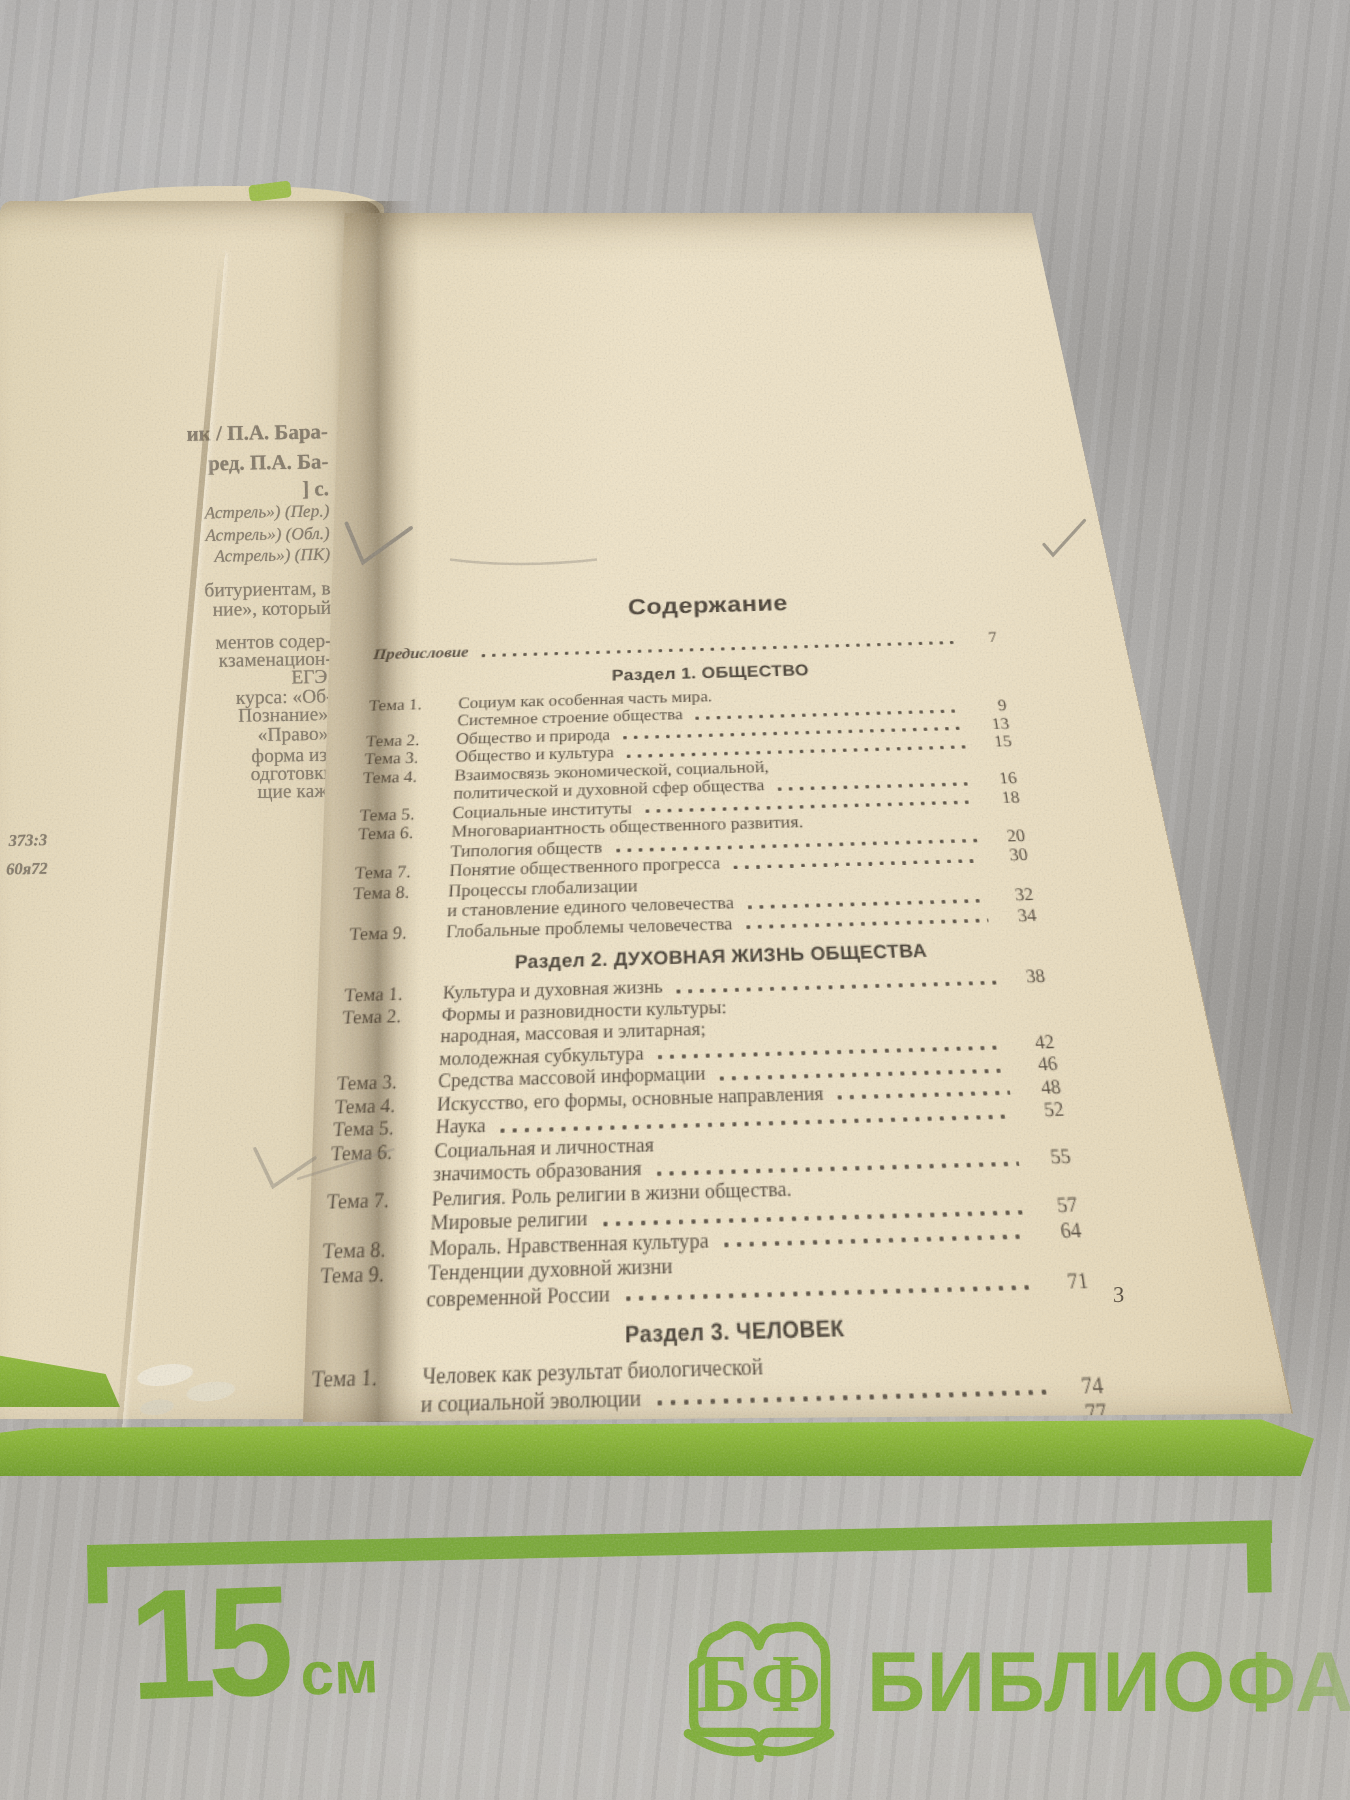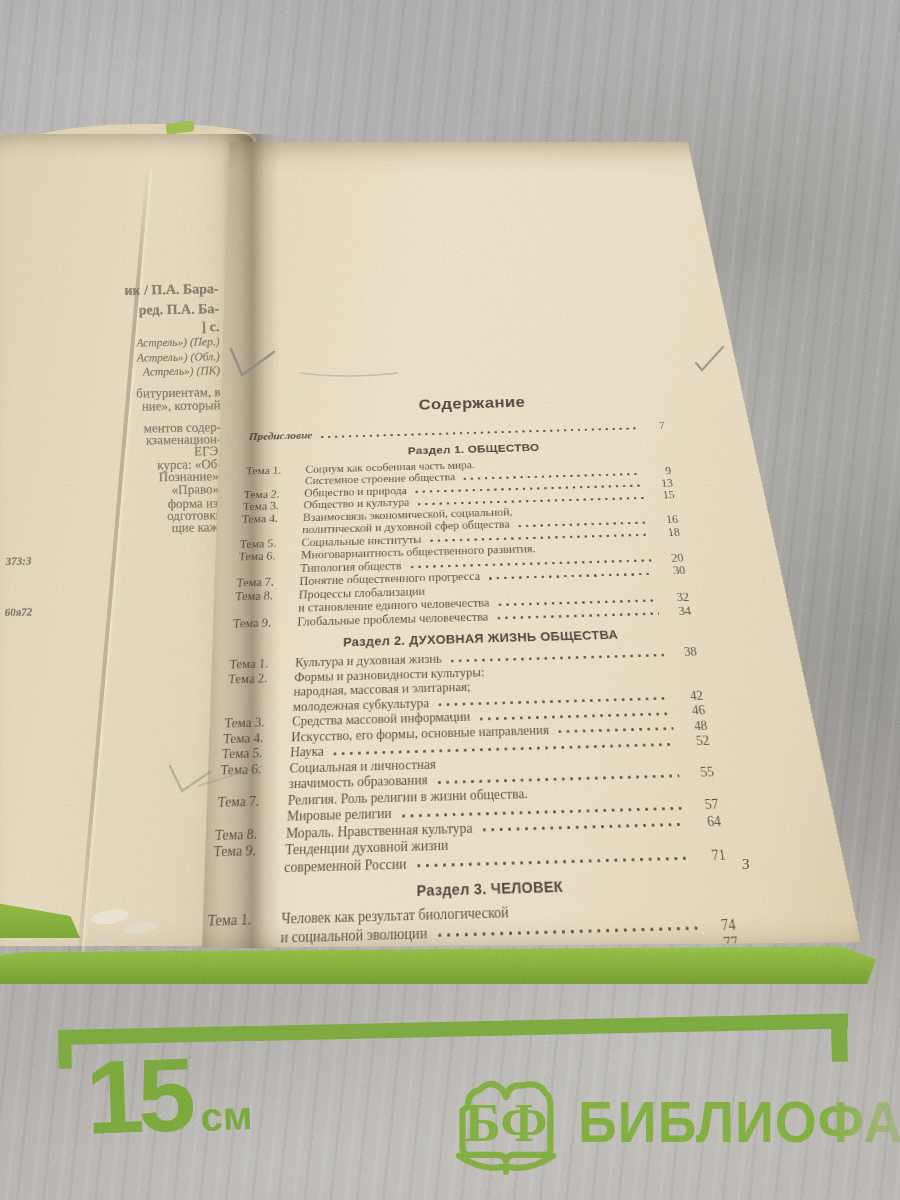--- a/index.html
+++ b/index.html
@@ -137,21 +137,21 @@
         <div class="frag f-r" style="top: 421px;">ментов содер-</div>
         <div class="frag f-r" style="top: 433px;">кзаменацион-</div>
         <div class="frag f-r" style="top: 445px;">ЕГЭ.</div>
         <div class="frag f-r" style="top: 458px;">курса: «Об-</div>
         <div class="frag f-r" style="top: 470px;">Познание»,</div>
         <div class="frag f-r" style="top: 483px;">«Право».</div>
         <div class="frag f-r" style="top: 497px;">форма из-</div>
         <div class="frag f-r" style="top: 509px;">одготовки</div>
         <div class="frag f-r" style="top: 521px;">щие каж-</div>
         <div class="frag f-e" style="top: 553px;">373:3</div>
-        <div class="frag f-e" style="top: 604px;">60я72</div>
+        <div class="frag f-e" style="top: 572px;">60я72</div>
       </div>
 
     <div class="right-page">
       <div class="paper-shade"></div>
       <div class="stack"></div>
       <div class="toc">
         <div class="toc-title">Содержание</div>
         <div class="toc-line preface">
           <span class="toc-text">Предисловие</span>
           <span class="dots"></span>

